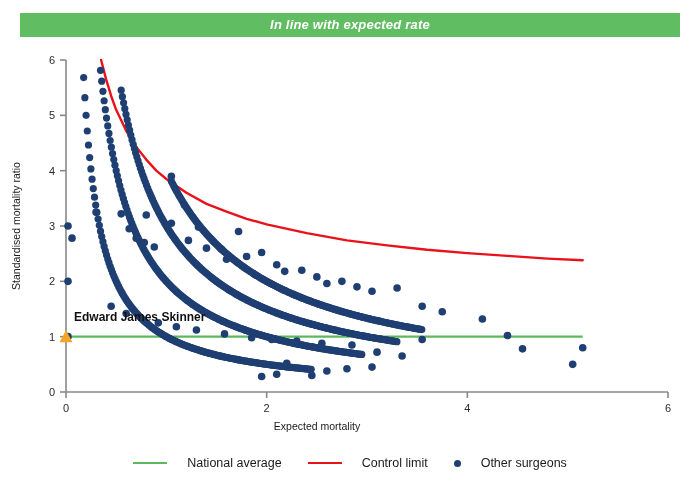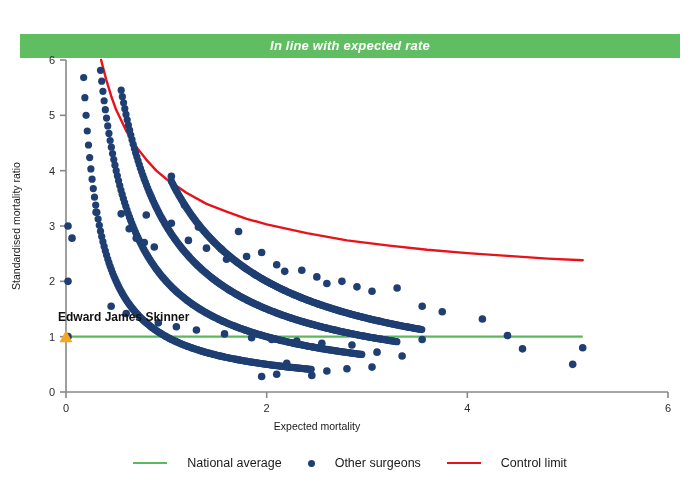--- a/index.html
+++ b/index.html
@@ -21,21 +21,20 @@
     width: 660px;
     height: 24px;
     background: #61bd62;
     color: #ffffff;
     font-style: italic;
     font-weight: bold;
     font-size: 13px;
     line-height: 24px;
     text-align: center;
     letter-spacing: 0.2px;
-    margin-top: 21px;
   }
   #plot {
     position: absolute;
     left: 0;
     top: 0;
     width: 700px;
     height: 500px;
   }
   .axis-title {
     position: absolute;
@@ -51,21 +50,21 @@
   #ylabel {
     left: -84px;
     top: 220px;
     width: 200px;
     text-align: center;
     transform: rotate(-90deg);
     transform-origin: center center;
   }
   #annotation {
     position: absolute;
-    left: 58px;
+    left: 74px;
     top: 310px;
     font-size: 12px;
     font-weight: bold;
     color: #111111;
     white-space: nowrap;
   }
   #legend {
     position: absolute;
     left: 0;
     top: 456px;
@@ -1052,20 +1051,20 @@
 <div class="axis-title" id="ylabel">Standardised mortality ratio</div>
 
 <div id="annotation">Edward James Skinner</div>
 
 <div id="legend">
   <div class="legend-item">
     <span class="swatch-line" style="border-top-color: rgb(92, 184, 92);"></span>
     <span class="legend-label">National average</span>
   </div>
   <div class="legend-item">
+    <span class="swatch-line" style="border-top-color: rgb(232, 18, 26);"></span>
+    <span class="legend-label">Control limit</span>
+  </div>
+  <div class="legend-item">
     <span class="swatch-dot" style="background: rgb(31, 63, 115);"></span>
     <span class="legend-label">Other surgeons</span>
-  </div>
-  <div class="legend-item">
-    <span class="swatch-line" style="border-top-color: rgb(232, 18, 26);"></span>
-    <span class="legend-label">Control limit</span>
   </div>
 </div>
 
 </body></html>

